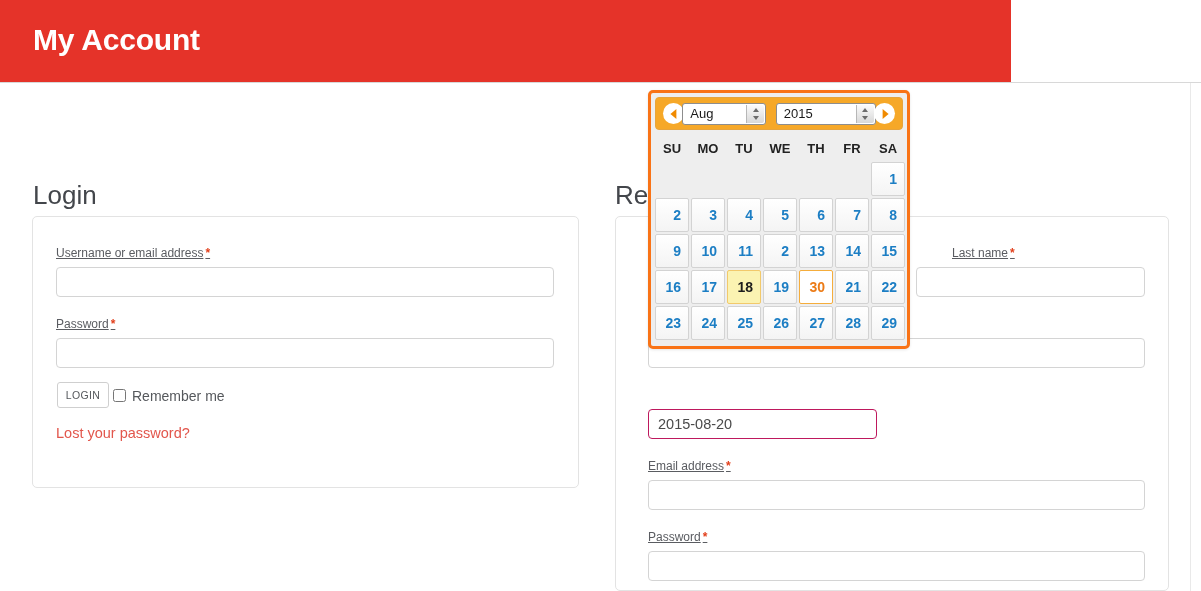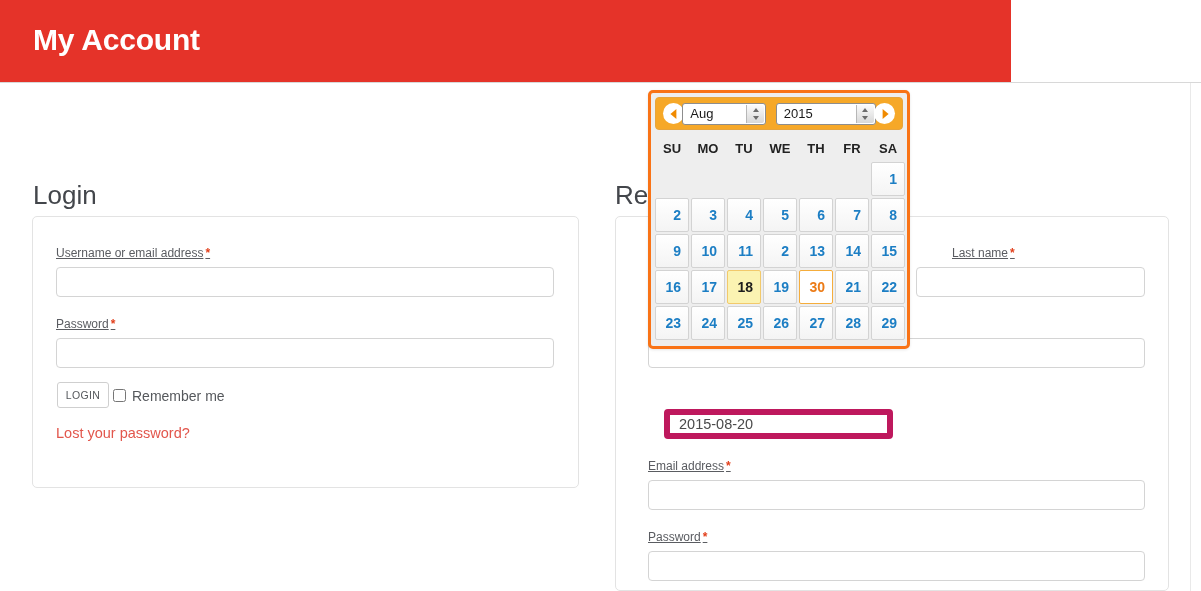--- a/index.html
+++ b/index.html
@@ -110,22 +110,21 @@
     border: 1px solid #d4d4d4;
     border-radius: 4px;
     box-sizing: border-box;
     font-family: "Liberation Sans", sans-serif;
     font-size: 14.5px;
     color: #4a4a4a;
     padding: 0 9px;
     outline: none;
   }
   .text-input.focused {
-    border: 6px solid #be185d;
-    margin-left: 16px;
+    border: 1px solid #be185d;
   }
 
   
   #login-user-label { left: 56px; top: 244px; }
   #login-user-input { left: 56px; top: 267px; width: 498px; }
   #login-pass-label { left: 56px; top: 315px; }
   #login-pass-input { left: 56px; top: 338px; width: 498px; }
 
   .login-btn {
     position: absolute;

